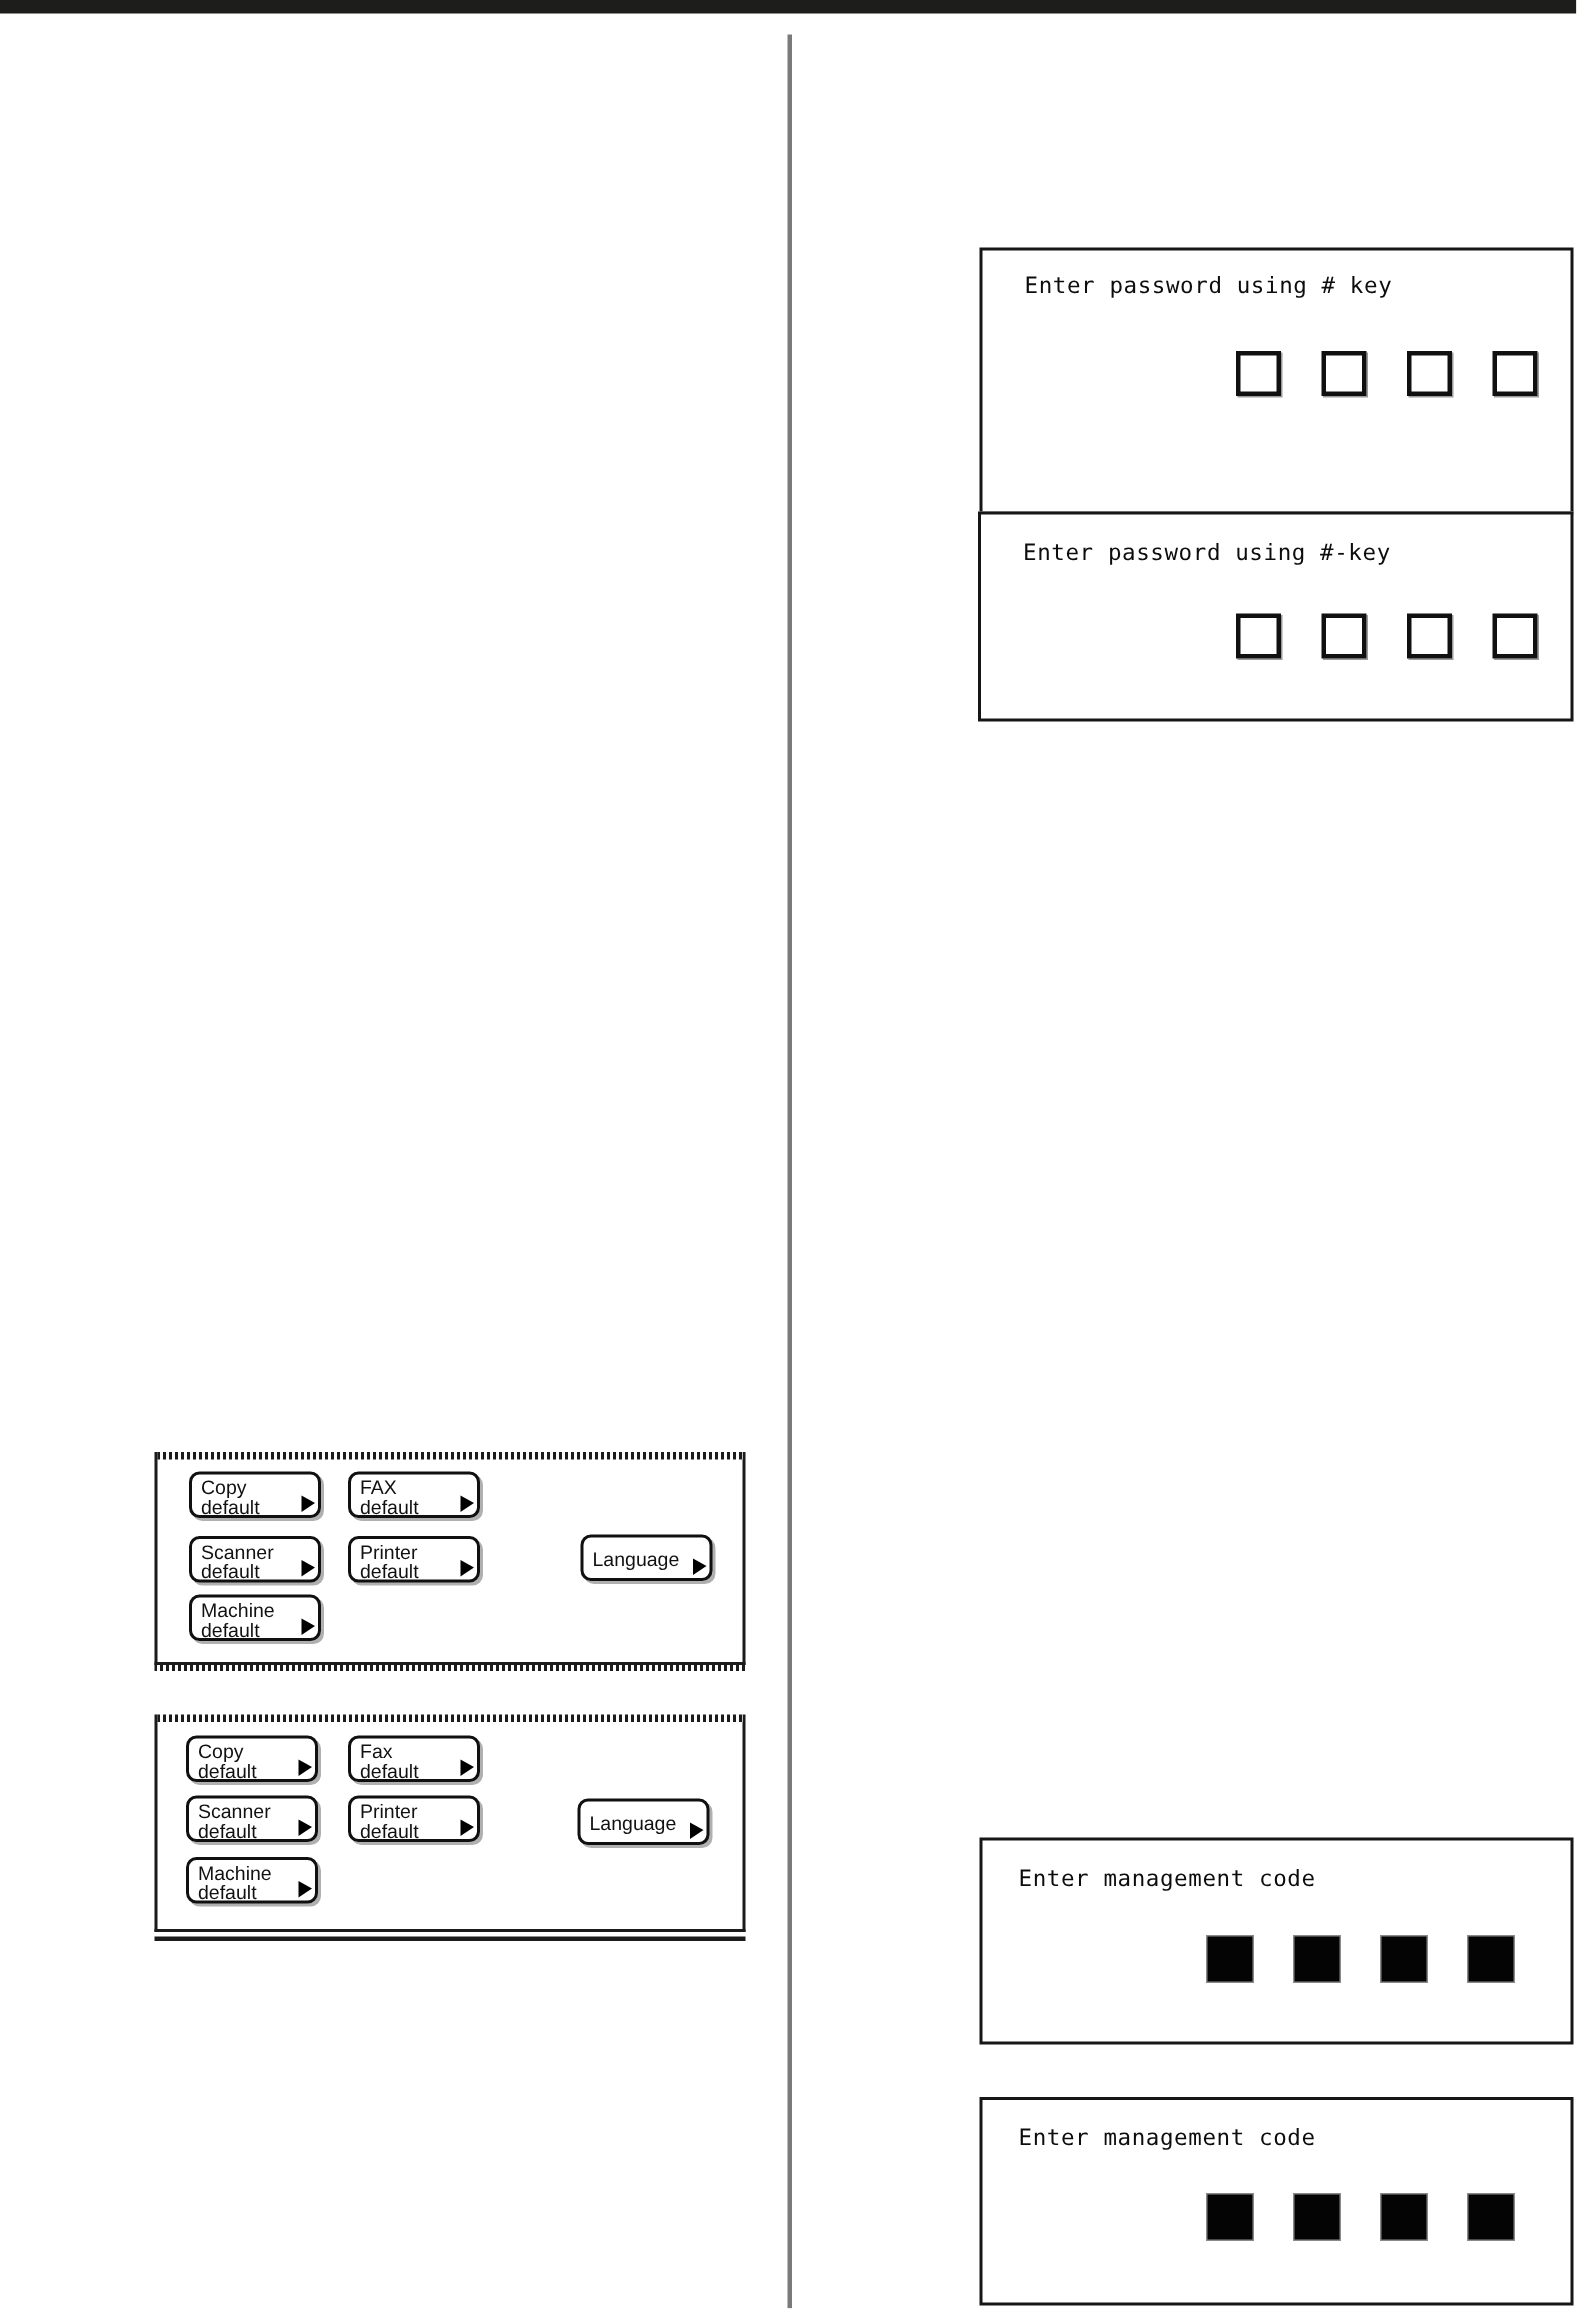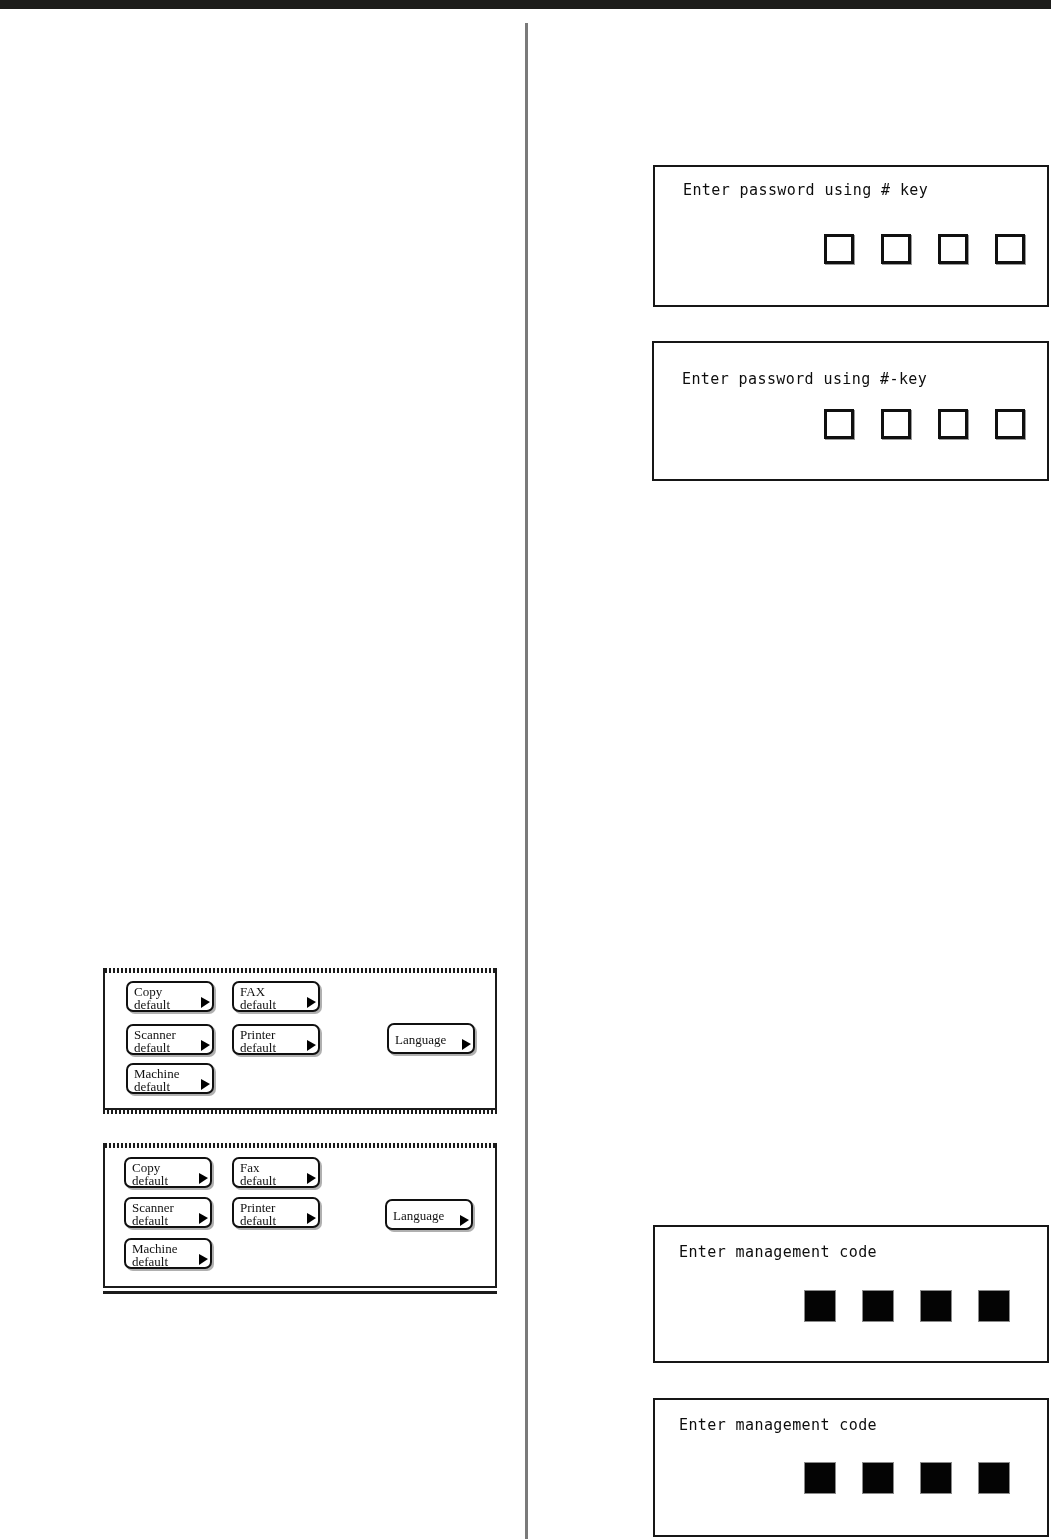--- a/index.html
+++ b/index.html
@@ -37,51 +37,51 @@
   }
   .hatch-bottom {
     position:absolute; left:-2px; right:-2px; bottom:-6px; height:4px;
     background:repeating-linear-gradient(90deg,#1b1b1b 0 2px,#fbfbfb 2px 4px);
   }
   .dbl-bottom { position:absolute; left:-2px; right:-2px; bottom:-8px; height:3px; background:#1b1b1b; }
 
   .tbtn {
     position:absolute; width:88px; height:31px; background:#fff; border:2px solid #101010;
     border-radius:7px; box-sizing:border-box; box-shadow:2px 2px 0 #b0b0b0;
-    font-family:Liberation Serif, serif; font-size:13px; line-height:13px;
+    font-family:Liberation Sans, sans-serif; font-size:13px; line-height:13px;
     text-align:left; padding:2px 0 4px 6px; cursor:pointer;
   }
   .tbtn .l1, .tbtn .l2 { display:block; white-space:pre; }
   .tbtn.single { padding-top:8px;margin-top:42px; }
   .arrow {
     position:absolute; right:2px; bottom:2px; width:0; height:0;
     border-top:5px solid transparent; border-bottom:6px solid transparent;
     border-left:9px solid #000;
   }
 </style>
 </head>
 <body>
 
 <div class="page">
 
   <div class="top-bar"></div>
   <div class="divider"></div>
 
-  <div class="screen" style="left:653px; top:165px; width:396px; height:142px;">
+  <div class="screen" style="left:653px; top:165px; width:396px; height:178px;">
     <div class="lcd-msg" style="left:28px; top:14px;">Enter password using # key</div>
     <div class="boxes" style="right:22px; top:67px; gap:27px;">
       <div class="box-outline"></div>
       <div class="box-outline"></div>
       <div class="box-outline"></div>
       <div class="box-outline"></div>
     </div>
   </div>
 
   <div class="screen" style="left:652px; top:341px; width:397px; height:140px;">
-    <div class="lcd-msg" style="left:28px; top:27px;">Enter password using #-key</div>
+    <div class="lcd-msg" style="left:28px; top:16px;">Enter password using #-key</div>
     <div class="boxes" style="right:22px; top:66px; gap:27px;">
       <div class="box-outline"></div>
       <div class="box-outline"></div>
       <div class="box-outline"></div>
       <div class="box-outline"></div>
     </div>
   </div>
 
   <div class="lpanel" style="left:103px; top:968px; width:394px; height:142px;">
     <div class="hatch-top"></div>

